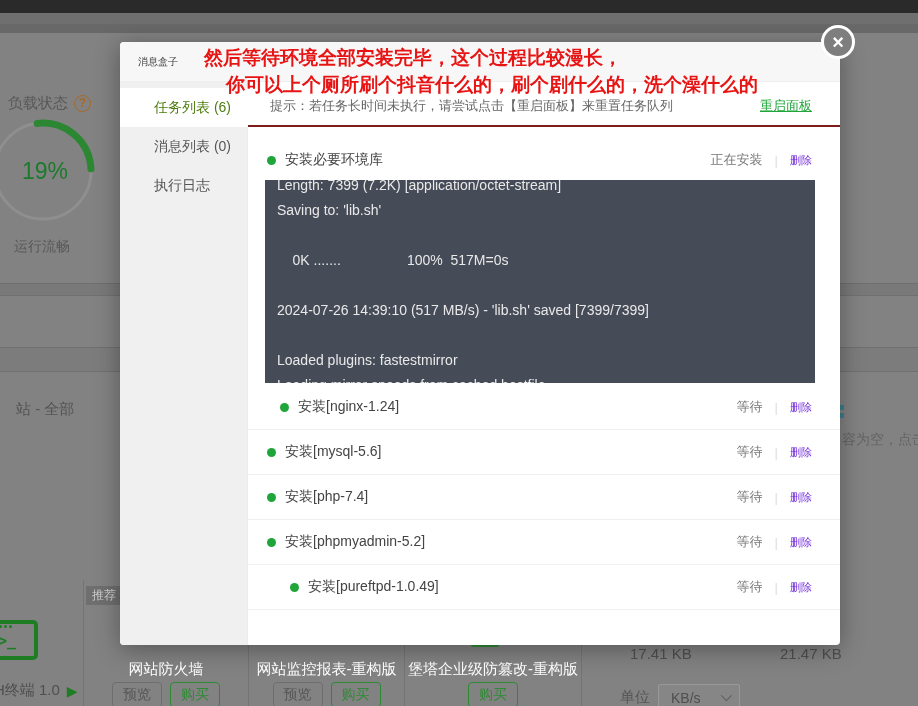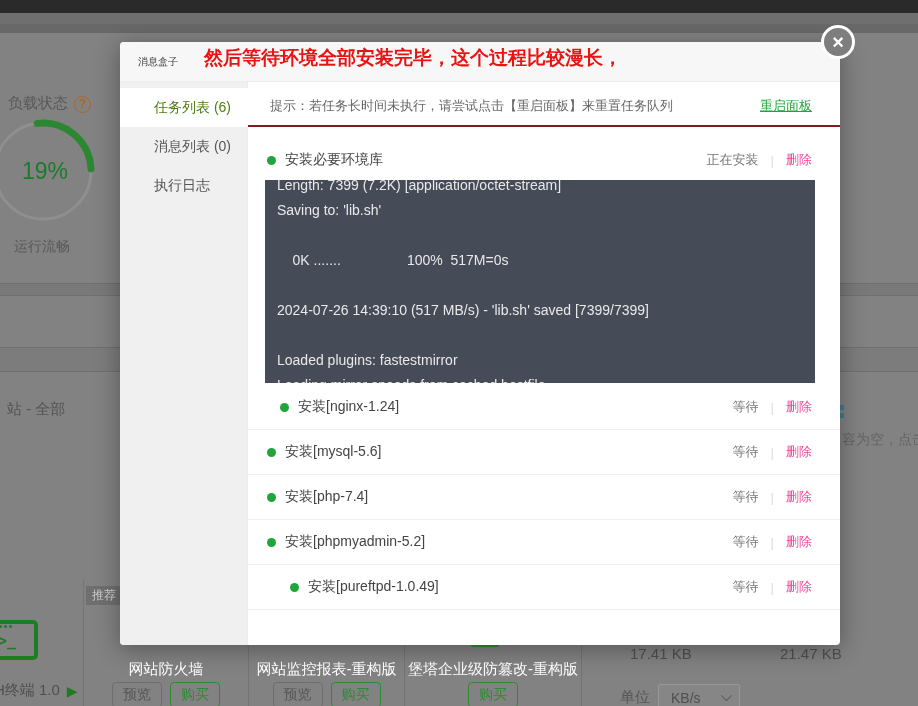--- a/index.html
+++ b/index.html
@@ -7,26 +7,26 @@
   body { font-family:"Liberation Sans","DejaVu Sans",sans-serif; }
   #app { position:relative; width:918px; height:706px; overflow:hidden; background:#828282; margin:0 auto; }
 
   
   .bg-strip1 { position:absolute; left:0; top:0; width:918px; height:13px; background:#2a2a2a; }
   .bg-strip2 { position:absolute; left:0; top:13px; width:918px; height:11px; background:#6f6f6f; }
   .bg-strip3 { position:absolute; left:0; top:24px; width:918px; height:9px;  background:#686868; }
   .bg-band-a { position:absolute; left:0; top:283px; width:918px; height:13px; background:#797979; border-top:1px solid #6f6f6f; border-bottom:1px solid #707070; }
   .bg-band-b { position:absolute; left:0; top:347px; width:918px; height:25px; background:#7c7c7c; border-top:1px solid #6f6f6f; border-bottom:1px solid #707070; }
 
-  .load-title { position:absolute; left:8px; top:94px; font-size:15px; color:#585858; display:flex; align-items:flex-end; gap:6px; }
+  .load-title { position:absolute; left:8px; top:94px; font-size:15px; color:#585858; display:flex; align-items:center; gap:6px; }
   .help-circle { width:17px; height:17px; border:1px solid #a8682a; border-radius:50%; color:#a8682a; font-size:12px; line-height:15px; text-align:center; font-weight:bold; }
   .gauge-wrap { position:absolute; left:-12px; top:116px; width:110px; height:110px; }
   .gauge-pct { position:absolute; left:0px; top:158px; width:90px; text-align:center; font-size:23px; color:#1d7a2c; }
   .load-status-text { position:absolute; left:14px; top:238px; font-size:14px; color:#585858; }
-  .site-filter-text { position:absolute; left:7px; top:400px; font-size:15px; color:#555; }
+  .site-filter-text { position:absolute; left:16px; top:400px; font-size:15px; color:#555; }
   .frag-teal { position:absolute; left:835px; width:9px; height:5px; background:#3c7f8e; }
   .frag-text { position:absolute; left:842px; top:431px; width:80px; font-size:14px; color:#646464; white-space:nowrap; overflow:hidden; }
 
   
   .shelf-card { position:absolute; top:580px; height:126px; border-left:1px solid #747474; }
   .card-title { position:absolute; left:0; top:80px; width:100%; text-align:center; font-size:15px; color:#ffffff; white-space:nowrap; }
   .card-btns { position:absolute; left:0; top:102px; width:100%; display:flex; justify-content:center; gap:8px; }
   .btn-preview { min-width:48px; height:26px; padding:0 10px; border:1px solid #6e6e6e; border-radius:4px; background:transparent; color:#565656; font-size:14px; }
   .btn-buy { min-width:48px; height:26px; padding:0 10px; border:1px solid #2f8a35; border-radius:4px; background:transparent; color:#2f8a35; font-size:14px; }
   .badge-rec { position:absolute; left:2px; top:6px; padding:1px 6px; background:#6f6f6f; color:#cfcfcf; font-size:12px; }
@@ -62,21 +62,21 @@
   .tip-row { position:absolute; left:0; top:0; width:100%; height:45px; border-bottom:2px solid #7f1d1d; }
   .tip-text { position:absolute; left:22px; top:15px; font-size:13px; color:#666; white-space:nowrap; }
   .restart-link { position:absolute; right:28px; top:15px; font-size:13px; color:#20a53a; cursor:pointer; white-space:nowrap;text-decoration:underline; }
 
   .task-row { position:absolute; left:0; width:100%; height:45px; display:flex; align-items:center; padding:0 28px 0 19px; border-bottom:1px solid #f0f0f0; }
   .task-row.no-border { border-bottom:none; }
   .dot { width:9px; height:9px; border-radius:50%; background:#20a53a; margin-right:9px; flex:none; }
   .task-label { font-size:14px; color:#444; flex:1; white-space:nowrap; }
   .task-status { font-size:13px; color:#777; white-space:nowrap; }
   .task-sep { font-size:13px; color:#ddd; margin:0 12px; }
-  .task-action { font-size:13px; color:#ec4899; cursor:pointer; white-space:nowrap; }
+  .task-action { font-size:11px; color:#6d28d9; cursor:pointer; white-space:nowrap; }
 
   .console-box { position:absolute; left:17px; top:98px; width:550px; height:203px; background:#464b58; overflow:hidden; padding:0 12px; }
   .console-box pre { margin-top:-7px; font-family:"Liberation Sans","DejaVu Sans",sans-serif; font-size:14px; line-height:25px; color:#e9e9e9; white-space:pre; }
 </style>
 </head>
 <body>
 
 <div id="app">
 
   <div class="bg-strip1"></div>
@@ -150,20 +150,21 @@
     </span>
   </div>
 
   <div class="modal">
     <div class="modal-header">
       <span class="modal-title">消息盒子</span>
     </div>
     <div class="close-btn">×</div>
 
     <div class="annot annot1">然后等待环境全部安装完毕，这个过程比较漫长，</div>
+    <div class="annot annot2">你可以上个厕所刷个抖音什么的，刷个剧什么的，洗个澡什么的</div>
 
     <div class="side-nav">
       <div class="side-pad"></div>
       <div class="side-item active">任务列表 (6)</div>
       <div class="side-item">消息列表 (0)</div>
       <div class="side-item">执行日志</div>
     </div>
 
     <div class="modal-content">
       <div class="tip-row">

